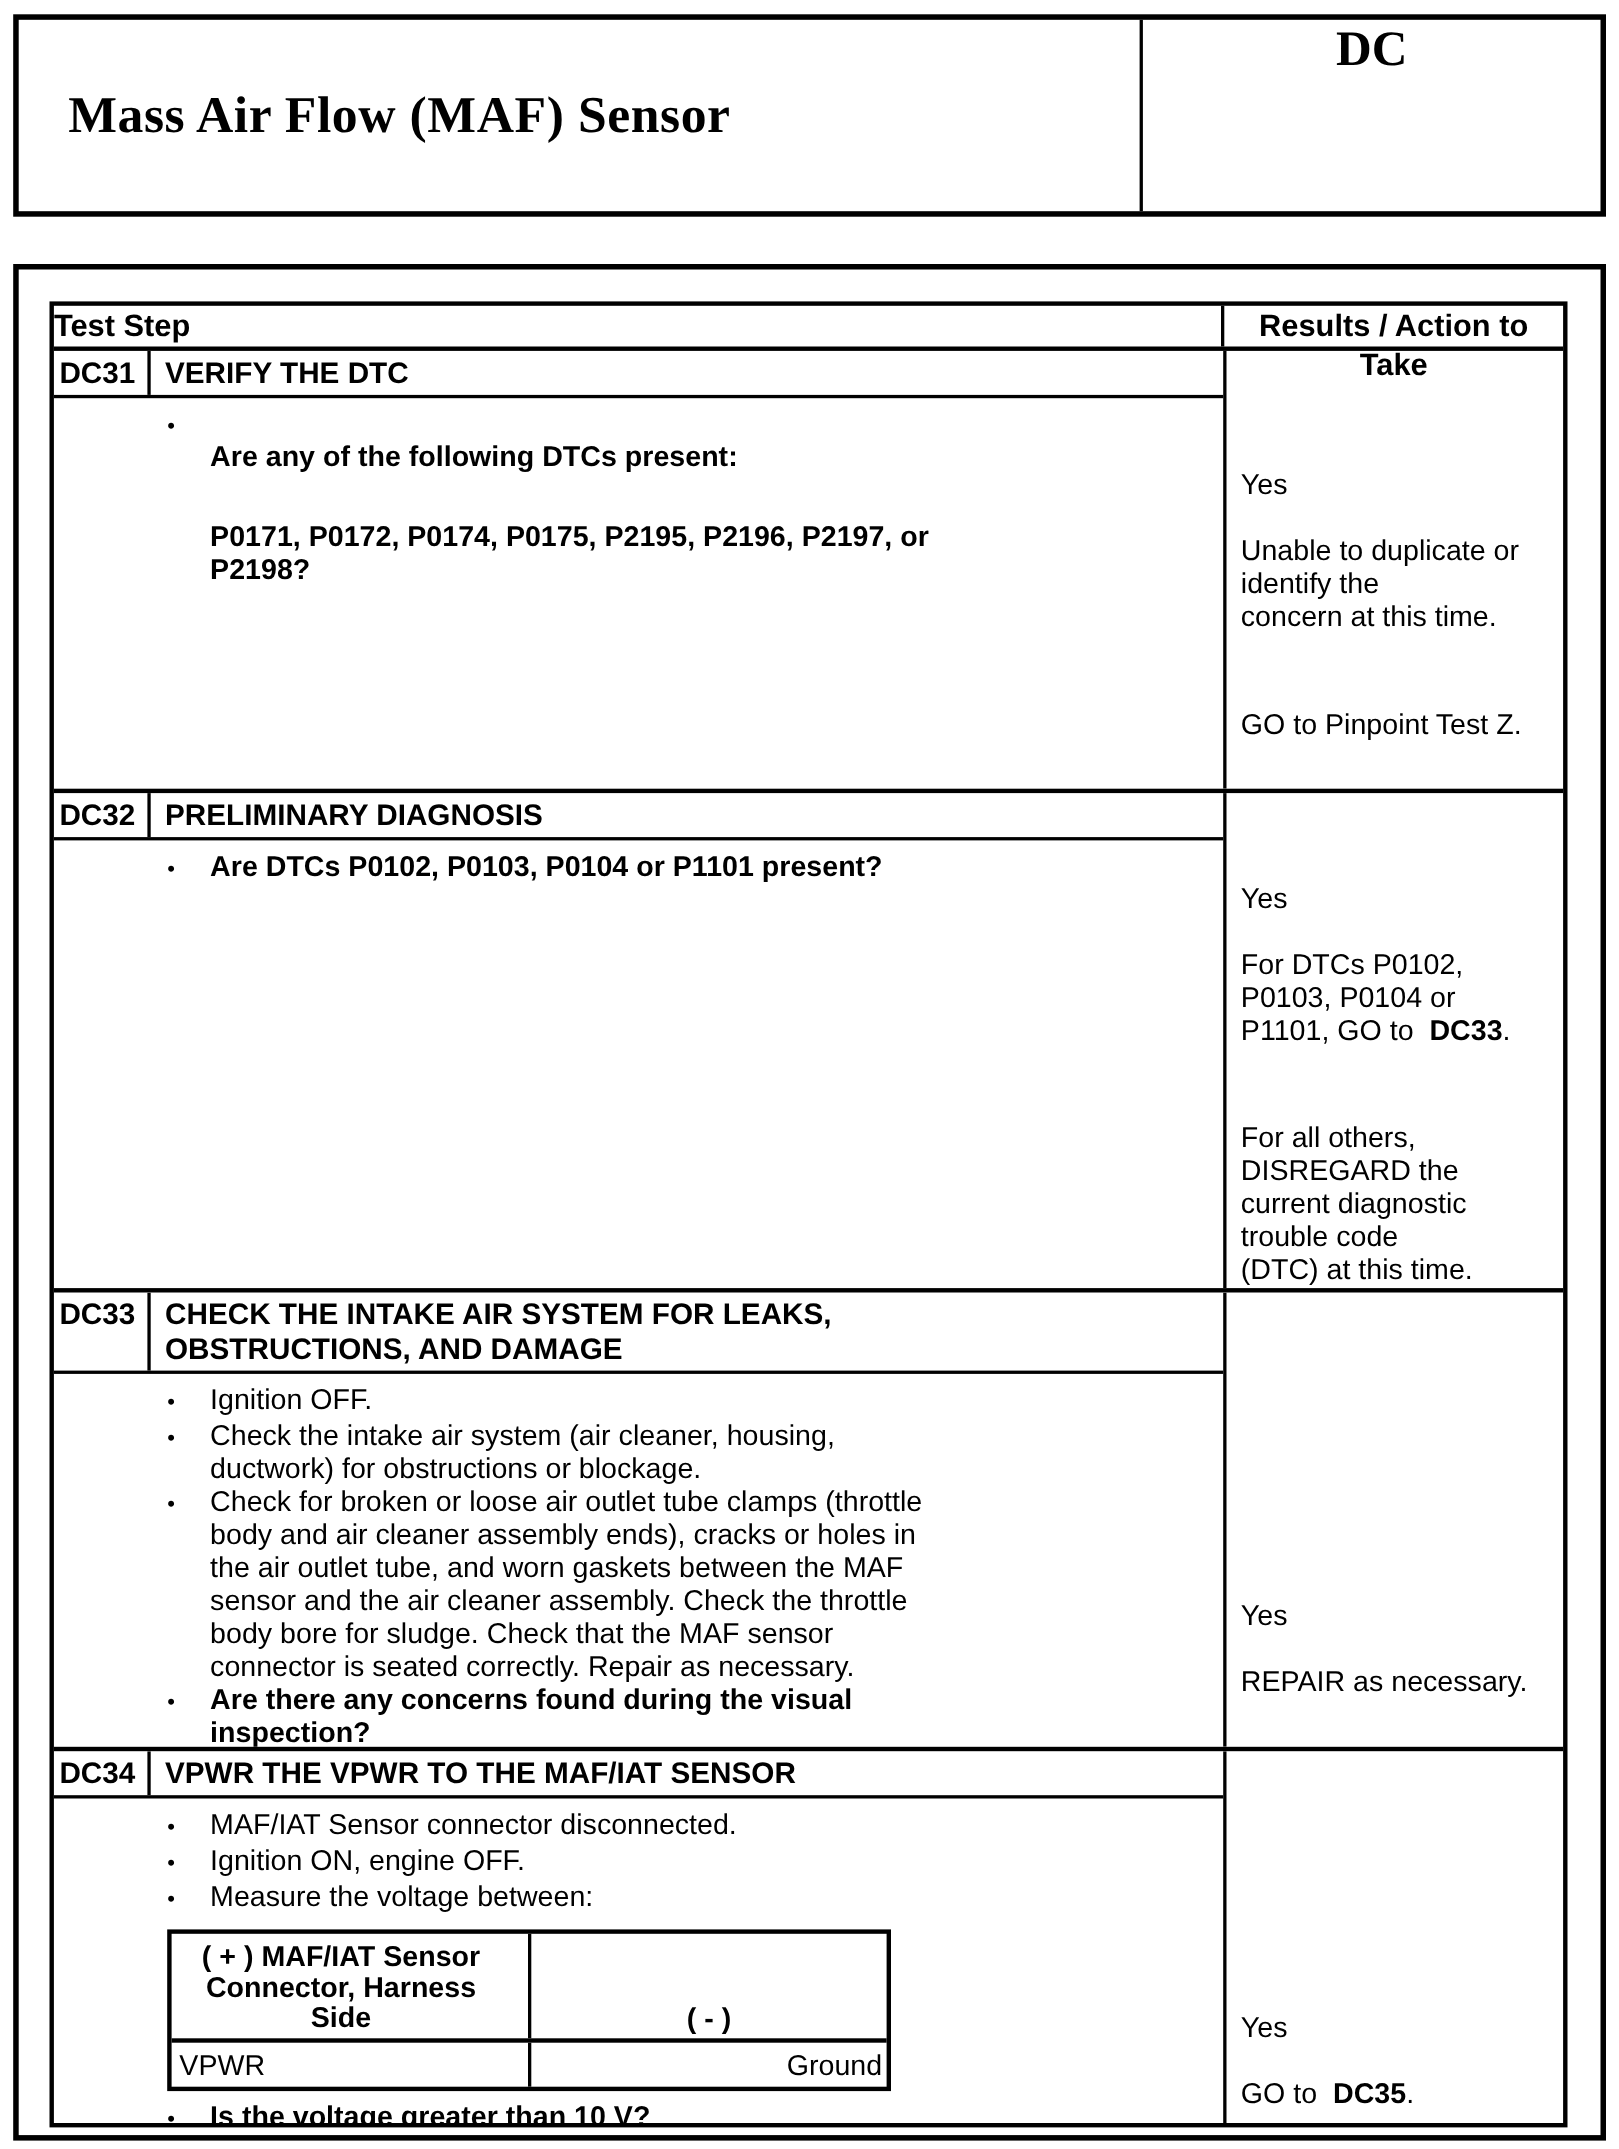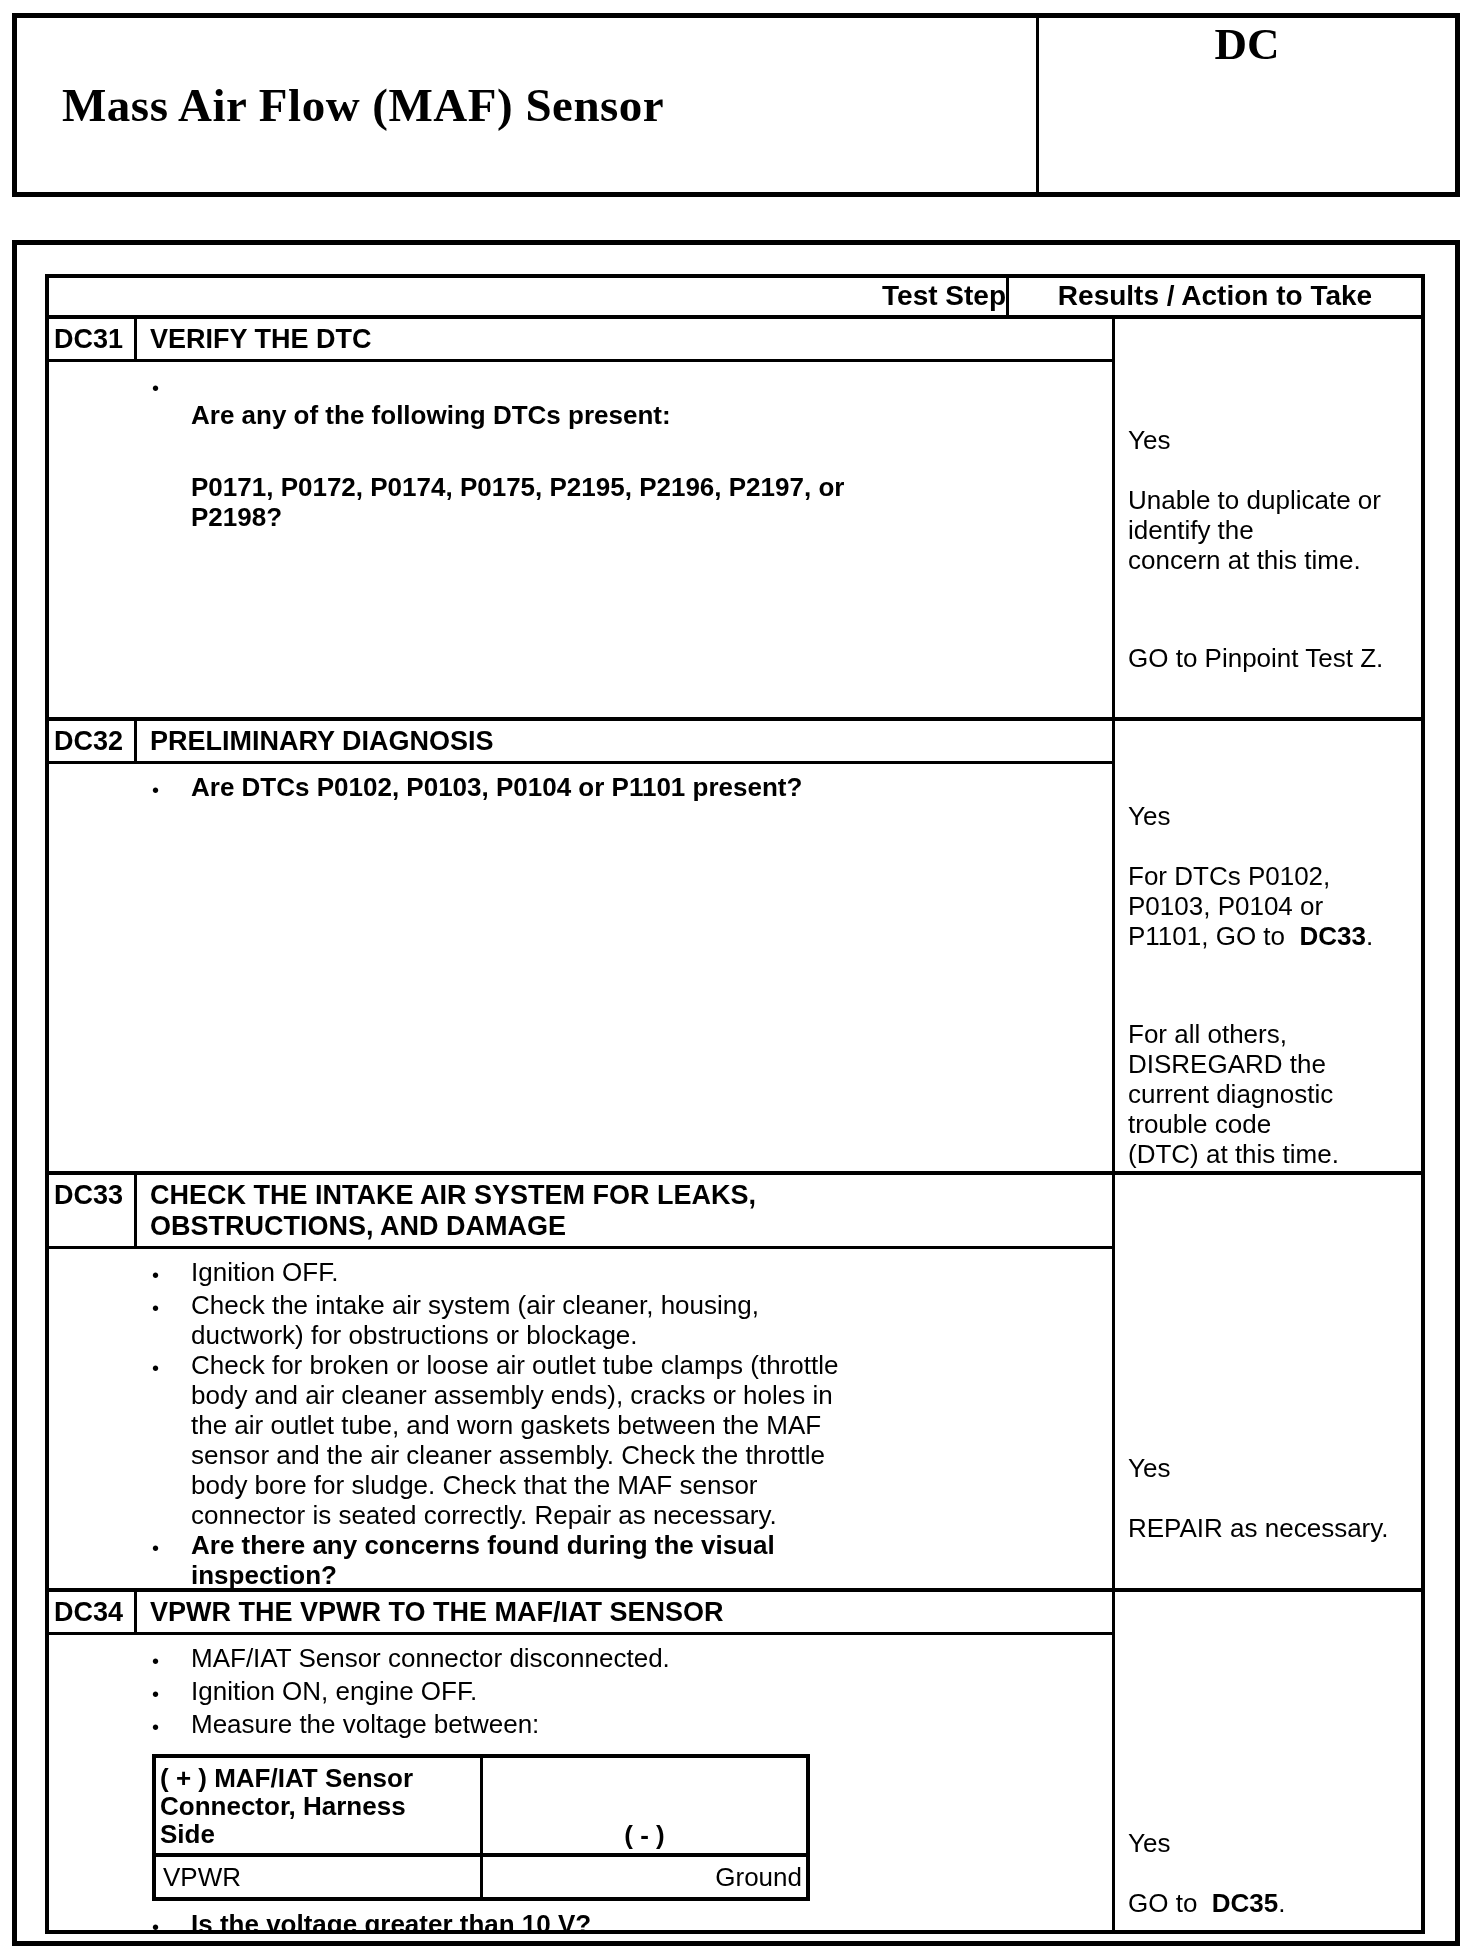--- a/index.html
+++ b/index.html
@@ -23,22 +23,22 @@
 
   
   .main-box { left:12px; top:240px; width:1448px; height:1706px; }
 
   
   .inner { position:absolute; left:45px; top:274px; width:1380px;
            border:4px solid #000; box-sizing:border-box; background:#fff; }
 
   .thead { display:flex; height:41px; border-bottom:4px solid #000; box-sizing:border-box;
            font-weight:bold; font-size:28px; }
-  .th-test { width:960px; border-right:3px solid #000; box-sizing:border-box;
-             text-align:right; line-height:36px; }
+  .th-test { width:1064px; border-right:3px solid #000; box-sizing:border-box;
+             text-align:left; line-height:36px; }
   .th-results { flex:1; text-align:center; line-height:36px; }
 
   .step { display:flex; border-bottom:4px solid #000; box-sizing:border-box; overflow:hidden; }
   .step:last-child { border-bottom:none; }
   .s-left { width:1066px; border-right:3px solid #000; box-sizing:border-box;
             display:flex; flex-direction:column; }
   .s-head { display:flex; border-bottom:3px solid #000; }
   .s-id { width:88px; border-right:3px solid #000; box-sizing:border-box;
           font-weight:bold; font-size:27px; padding:5px 2px 4px 5px; }
   .s-title { flex:1; font-weight:bold; font-size:27px; line-height:31px;
@@ -62,21 +62,21 @@
 
   .h31 { height:402px; }
   .h32 { height:454px; }
   .h33 { height:417px; }
   .h34 { height:338px; }
 
   
   .mini-table { width:658px; margin:12px 0 8px 0; border:4px solid #000; box-sizing:border-box; }
   .mini-head { display:flex; border-bottom:4px solid #000; }
   .mini-plus { width:327px; border-right:3px solid #000; box-sizing:border-box;
-               text-align:left; font-weight:bold; font-size:26px; line-height:28px; padding:6px 20px 5px 4px; }
+               text-align:center; font-weight:bold; font-size:26px; line-height:28px; padding:6px 20px 5px 4px; }
   .mini-minus { flex:1; display:flex; align-items:flex-end; justify-content:center;
                 font-weight:bold; font-size:26px; padding:4px 4px 3px 4px; }
   .mini-row { display:flex; }
   .mini-vplus { width:327px; border-right:3px solid #000; box-sizing:border-box;
                 font-size:26px; padding:5px 0 5px 7px; }
   .mini-vminus { flex:1; font-size:26px; padding:5px 4px 5px 13px;text-align:right; }
 </style>
 </head>
 <body>
 

